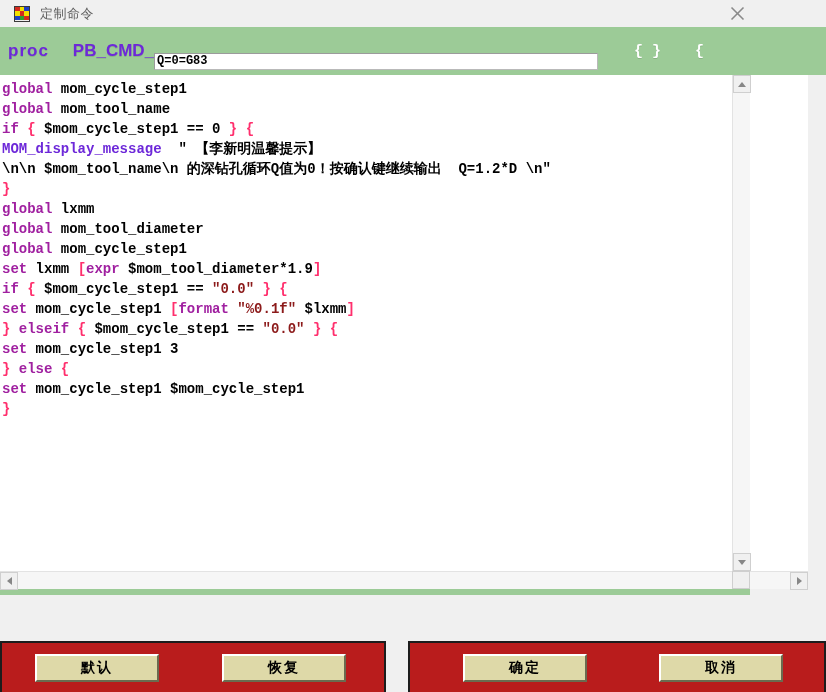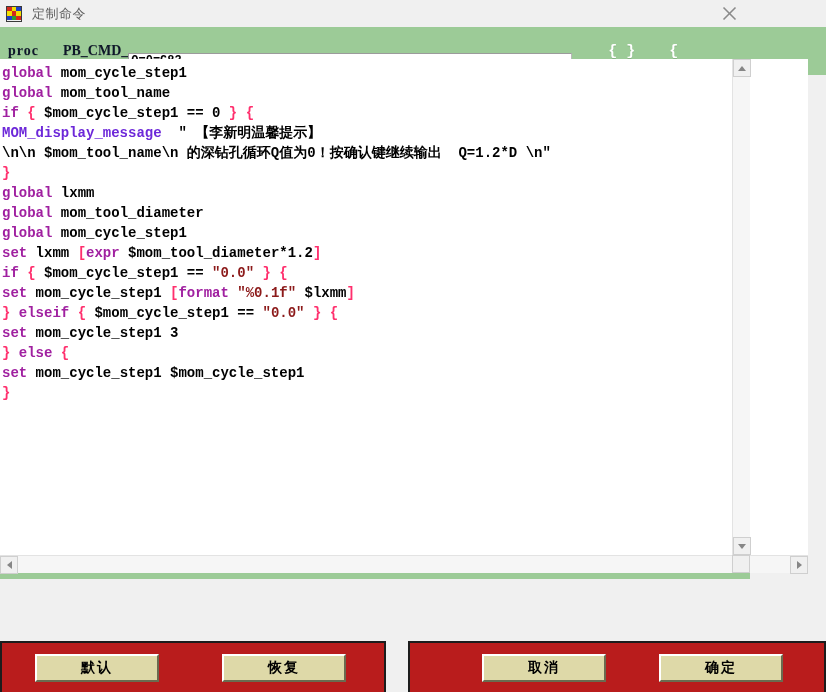--- a/index.html
+++ b/index.html
@@ -16,21 +16,21 @@
   #app {
     position: relative;
     width: 826px;
     height: 692px;
     background: #f0f0f0;
   }
 
   
   .titlebar {
     position: absolute;
-    left: 0; top: 0;
+    left: 8px; top: 0;
     width: 752px; height: 27px;
     background: #f0f0f0;
     border-bottom: 1px solid #e4e4e4;
     display: flex;
     align-items: center;
   }
   .app-icon {
     width: 16px; height: 16px;
     margin-left: 6px;
     display: grid;
@@ -62,24 +62,24 @@
   .toolbar {
     position: absolute;
     left: 0; top: 27px;
     width: 826px; height: 48px;
     background: #9ccb97;
     display: flex;
     align-items: center;
     box-sizing: border-box;
   }
   .tb-label {
-    font-family: Liberation Serif, serif;
-    font-size: 14px;
-    font-weight: bold;
-    color: #0f172a;
+    font-family: Liberation Sans, sans-serif;
+    font-size: 17px;
+    font-weight: bold;
+    color: #6d28d9;
     white-space: nowrap;
     text-shadow: 0 1px 0 rgba(0,0,0,0.12);
   }
   .tb-proc { margin-left: 8px; letter-spacing: 1px; }
   .tb-prefix { margin-left: 24px; letter-spacing: 0px; }
   .proc-name-input {
     margin-left: 0px;
     width: 444px;
     height: 17px;
     background: #ffffff;
@@ -103,21 +103,21 @@
     color: #ffffff;
     white-space: pre;
     text-shadow: 0 1px 0 rgba(0,0,0,0.12);
   }
   .tb-brace-1 { margin-left: 36px; }
   .tb-brace-2 { margin-left: 34px; }
 
   
   .editor-wrap {
     position: absolute;
-    left: 0; top: 59px;
+    left: 0; top: 75px;
     width: 750px; height: 520px;
     background: #9ccb97;
   }
   .code-area {
     position: absolute;
     left: 0; top: 0;
     width: 808px; height: 496px;
     background: #ffffff;
     overflow: hidden;
     box-sizing: border-box;
@@ -280,21 +280,21 @@
     <div class="code-area" id="code-area">
         <div class="code-line"><span class="tok-kw">global</span><span class="tok-plain"> mom_cycle_step1</span></div>
         <div class="code-line"><span class="tok-kw">global</span><span class="tok-plain"> mom_tool_name</span></div>
         <div class="code-line"><span class="tok-kw">if</span><span class="tok-plain"> </span><span class="tok-br">{</span><span class="tok-plain"> $mom_cycle_step1 == 0 </span><span class="tok-br">}</span><span class="tok-plain"> </span><span class="tok-br">{</span></div>
         <div class="code-line"><span class="tok-cmd">MOM_display_message</span><span class="tok-plain">  " 【李新明温馨提示】</span></div>
         <div class="code-line"><span class="tok-plain">\n\n $mom_tool_name\n 的深钻孔循环Q值为0！按确认键继续输出  Q=1.2*D \n"</span></div>
         <div class="code-line"><span class="tok-br">}</span></div>
         <div class="code-line"><span class="tok-kw">global</span><span class="tok-plain"> lxmm</span></div>
         <div class="code-line"><span class="tok-kw">global</span><span class="tok-plain"> mom_tool_diameter</span></div>
         <div class="code-line"><span class="tok-kw">global</span><span class="tok-plain"> mom_cycle_step1</span></div>
-        <div class="code-line"><span class="tok-kw">set</span><span class="tok-plain"> lxmm </span><span class="tok-br">[</span><span class="tok-kw">expr</span><span class="tok-plain"> $mom_tool_diameter*1.2</span><span class="tok-br">]</span></div>
+        <div class="code-line"><span class="tok-kw">set</span><span class="tok-plain"> lxmm </span><span class="tok-br">[</span><span class="tok-kw">expr</span><span class="tok-plain"> $mom_tool_diameter*1.9</span><span class="tok-br">]</span></div>
         <div class="code-line"><span class="tok-kw">if</span><span class="tok-plain"> </span><span class="tok-br">{</span><span class="tok-plain"> $mom_cycle_step1 == </span><span class="tok-str">"0.0"</span><span class="tok-plain"> </span><span class="tok-br">}</span><span class="tok-plain"> </span><span class="tok-br">{</span></div>
         <div class="code-line"><span class="tok-kw">set</span><span class="tok-plain"> mom_cycle_step1 </span><span class="tok-br">[</span><span class="tok-kw">format</span><span class="tok-plain"> </span><span class="tok-str">"%0.1f"</span><span class="tok-plain"> $lxmm</span><span class="tok-br">]</span></div>
         <div class="code-line"><span class="tok-br">}</span><span class="tok-plain"> </span><span class="tok-kw">elseif</span><span class="tok-plain"> </span><span class="tok-br">{</span><span class="tok-plain"> $mom_cycle_step1 == </span><span class="tok-str">"0.0"</span><span class="tok-plain"> </span><span class="tok-br">}</span><span class="tok-plain"> </span><span class="tok-br">{</span></div>
         <div class="code-line"><span class="tok-kw">set</span><span class="tok-plain"> mom_cycle_step1 3</span></div>
         <div class="code-line"><span class="tok-br">}</span><span class="tok-plain"> </span><span class="tok-kw">else</span><span class="tok-plain"> </span><span class="tok-br">{</span></div>
         <div class="code-line"><span class="tok-kw">set</span><span class="tok-plain"> mom_cycle_step1 $mom_cycle_step1</span></div>
         <div class="code-line"><span class="tok-br">}</span></div>
       </div>
 
     <div class="vscroll">
@@ -317,18 +317,18 @@
 
     <div class="corner-box"></div>
   </div>
 
   <div class="btn-panel panel-left">
     <div class="dlg-btn b1">默认</div>
     <div class="dlg-btn b2">恢复</div>
   </div>
 
   <div class="btn-panel panel-right">
+    <div class="dlg-btn b1">确定</div>
     <div class="dlg-btn b2">取消</div>
-    <div class="dlg-btn b1">确定</div>
   </div>
 
 
 </div>
 
 </body></html>

